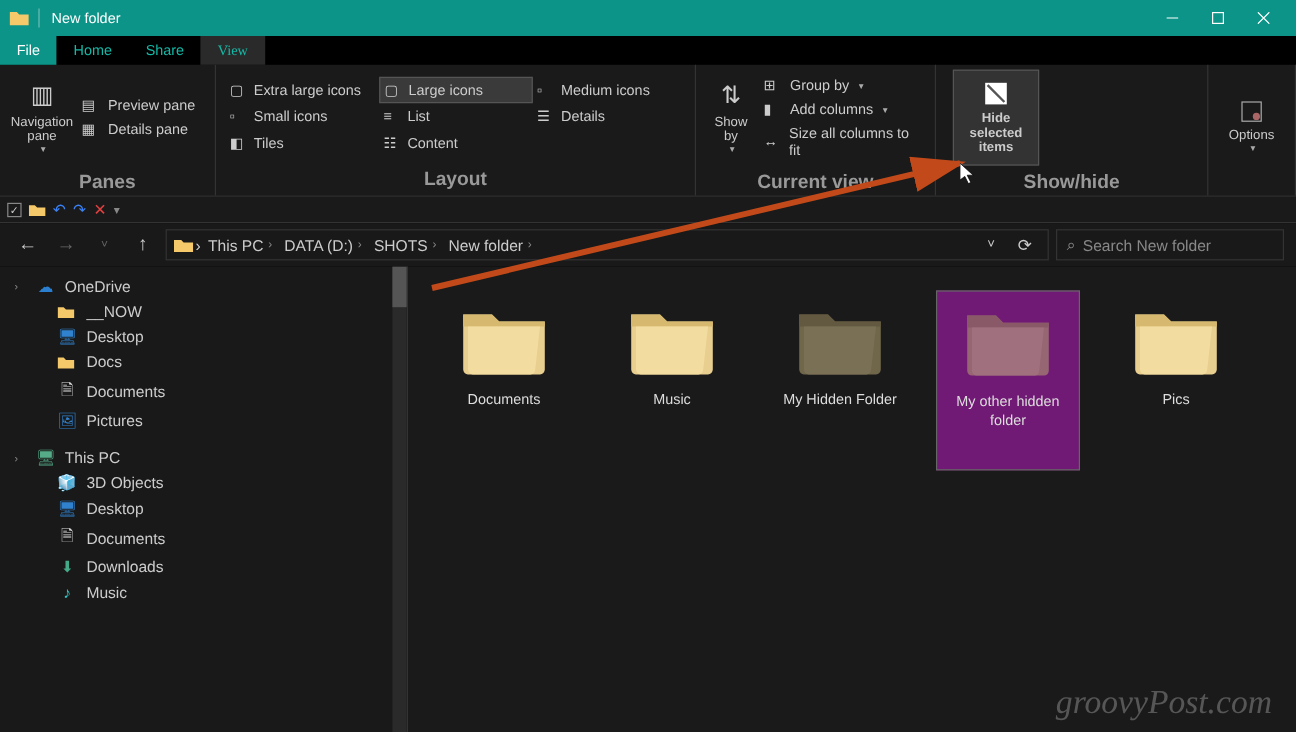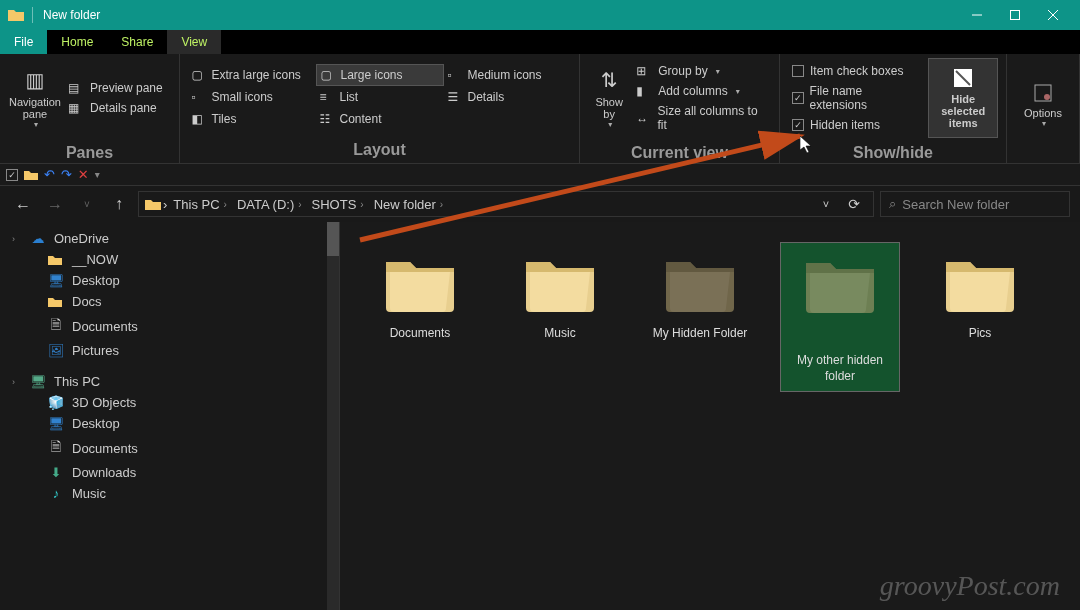--- a/index.html
+++ b/index.html
@@ -6,23 +6,23 @@
 body { width: 1080px; height: 610px; background: #000; color: #ccc; overflow: hidden; position: relative; }
 
 
 .titlebar { background: #0d9488; height: 30px; display: flex; align-items: center; padding: 0 8px; color: #fff; font-size: 12px; }
 .titlebar .folder-icon { margin-right: 8px; }
 .titlebar .title { flex: 1; }
 .titlebar .winbtn { width: 38px; height: 30px; display: flex; align-items: center; justify-content: center; cursor: pointer; }
 
 
 .tabbar { background: #000; height: 24px; display: flex; }
-.tabbar .tab { padding: 0 14px; font-size: 12px; display: flex; align-items: center; cursor: pointer; color: #bef264; }
+.tabbar .tab { padding: 0 14px; font-size: 12px; display: flex; align-items: center; cursor: pointer; color: #14b8a6; }
 .tabbar .tab.file { background: #0d9488; color: #fff; }
-.tabbar .tab.active { background: #2a2a2a; }
+.tabbar .tab.active { background: #2a2a2a; font-family: Liberation Serif, serif; }
 
 
 .ribbon { background: #1a1a1a; height: 110px; display: flex; border-bottom: 1px solid #333; }
 .ribbon-group { border-right: 1px solid #333; display: flex; flex-direction: column; }
 .ribbon-group-content { flex: 1; display: flex; align-items: center; padding: 4px 8px; }
 .ribbon-group-label { text-align: center; font-size: 16px; color: #999; padding: 2px 0 4px; font-weight: bold; }
 
 .big-btn { display: flex; flex-direction: column; align-items: center; justify-content: center; width: 60px; height: 80px; cursor: pointer; font-size: 11px; text-align: center; border: 1px solid transparent; }
 .big-btn.highlighted { background: #333; border: 1px solid #555; }
 .big-btn .icon { font-size: 20px; margin-bottom: 4px; }
@@ -63,21 +63,21 @@
 .sidebar::after { content: ""; position: absolute; right: 0; top: 0; bottom: 0; width: 12px; background: #2a2a2a; }
 .sidebar-thumb { position: absolute; right: 0; top: 0; width: 12px; height: 34px; background: #555; z-index: 2; }
 
 .tree-item { display: flex; align-items: center; gap: 8px; padding: 3px 12px; font-size: 13px; cursor: pointer; }
 .tree-item .exp { width: 10px; color: #888; font-size: 9px; }
 .tree-item.indent1 { padding-left: 48px; }
 .tree-item .ficon { width: 16px; text-align: center; }
 
 .content { flex: 1; background: #1a1a1a; padding: 20px 20px; display: flex; flex-wrap: wrap; gap: 20px; align-content: flex-start; position: relative; }
 .folder-tile { width: 120px; height: 150px; display: flex; flex-direction: column; align-items: center; justify-content: flex-start; cursor: pointer; padding-top: 4px; }
-.folder-tile.selected { background: #14532d; border: 1px solid #666; gap: 26px; }
+.folder-tile.selected { background: #701a75; border: 1px solid #666; }
 .folder-tile .foldersvg { width: 80px; height: 70px; margin-bottom: 10px; }
 .folder-tile .label { font-size: 12px; text-align: center; color: #ddd; line-height: 1.3; }
 
 .dim-folder .foldersvg { opacity: 0.55; }
 
 
 .annotation-arrow { position: absolute; left: 350px; top: 130px; width: 460px; height: 120px; pointer-events: none; z-index: 50; }
 .cursor { position: absolute; left: 800px; top: 136px; z-index: 51; font-size: 16px; color: #fff; pointer-events: none; }
 
 .watermark { position: absolute; right: 20px; bottom: 8px; font-family: Georgia, serif; font-style: italic; font-size: 28px; color: rgba(200,200,200,0.35); pointer-events: none; }
@@ -207,34 +207,20 @@
             <span class="icon">↔</span>
             <span>Size all columns to fit</span>
           </div>
       </div>
     </div>
     <div class="ribbon-group-label">Current view</div>
   </div>
 
   <div class="ribbon-group" style="width:230px;">
     <div class="ribbon-group-content">
-      <div class="small-btn-col" style="gap:4px;">
-        <div class="check-row">
-            <span class="box"></span>
-            <span>Item check boxes</span>
-          </div>
-        <div class="check-row">
-            <span class="box checked"></span>
-            <span>File name extensions</span>
-          </div>
-        <div class="check-row">
-            <span class="box checked"></span>
-            <span>Hidden items</span>
-          </div>
-      </div>
       <div class="big-btn highlighted" style="width:72px;margin-left:6px;font-weight:bold;">
         <span class="icon">
           <svg width="22" height="22">
               <rect x="2" y="2" width="18" height="18" fill="#fff"></rect>
               <path d="M4 4 L18 18" stroke="#555" stroke-width="2"></path>
             </svg>
         </span>
         <span>Hide selected items</span>
       </div>
     </div>

